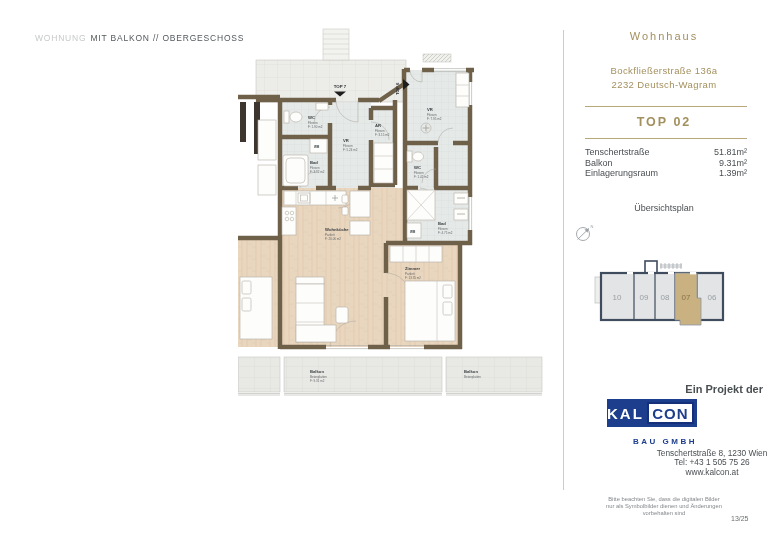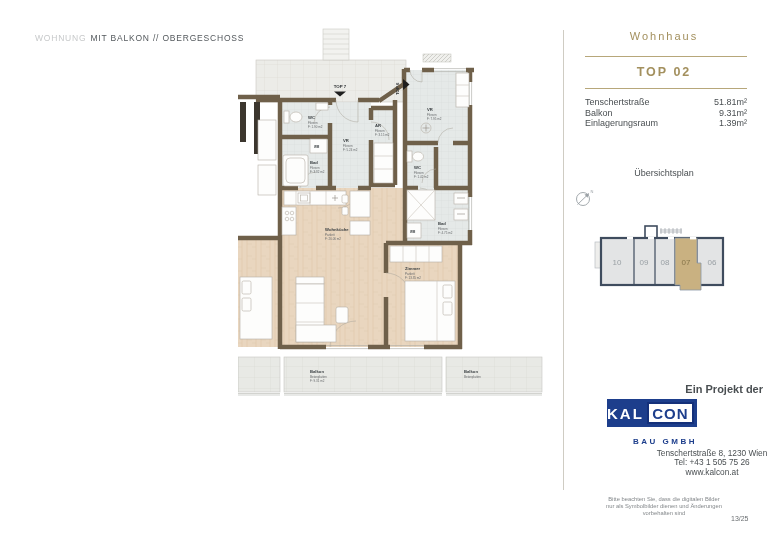--- a/index.html
+++ b/index.html
@@ -11,21 +11,21 @@
   
   .v-divider{position:absolute;left:563px;top:30px;width:1px;height:460px;background:#cfccc3;}
   
   .info{position:absolute;left:565px;top:30px;width:198px;text-align:center;}
   .project-name{font-size:11px;color:#a3905e;letter-spacing:2px;}
   .address{margin-top:22px;font-size:9.5px;color:#a3905e;letter-spacing:.4px;line-height:14px;}
   .gold-rule{border:none;border-top:1px solid #b7a77a;margin:14px 16px 0 20px;}
   .unit-title{margin-top:8px;font-size:12.5px;font-weight:bold;color:#a3905e;letter-spacing:2px;}
   .area-table{margin:8px 16px 0 20px;font-size:9px;color:#4a4f52;}
   .area-row{display:flex;justify-content:space-between;line-height:10.5px;}
-  .overview-label{margin-top:39px;font-size:9px;}
+  .overview-label{margin-top:24px;font-size:9px;}
   .overview-wrap{margin-top:6px;}
   .credit{position:absolute;left:565px;top:383px;width:198px;text-align:right;font-size:11px;font-weight:bold;}
   .logo-block{position:absolute;left:607px;top:399px;width:90px;}
   .logo-main{height:28px;background:#1d3e8c;display:flex;align-items:stretch;}
   .logo-kal{flex:1;display:flex;align-items:center;justify-content:center;color:#fff;
             font-weight:bold;font-size:15px;letter-spacing:2px;}
   .logo-con{width:50px;margin:3px;background:#fff;border:2px solid #14307a;display:flex;
             align-items:center;justify-content:center;color:#1d3e8c;font-weight:bold;font-size:15px;letter-spacing:1px;}
   .logo-sub{margin-top:10px;text-align:right;color:#1d3e8c;font-weight:bold;font-size:8px;letter-spacing:2.5px;}
   .contact{position:absolute;left:565px;top:449px;width:198px;text-align:center;font-size:8.3px;line-height:9.3px;color:#4a4f52;padding-left:48px;}
@@ -258,20 +258,24 @@
       <text class="rs" x="226" y="352.5">Betonplatten</text>
     </g>
     <text class="wm" x="76" y="123">WM</text>
     <text class="wm" x="172" y="208">WM</text>
   </svg>
 
   <div class="v-divider"></div>
 
   <div class="info">
     <div class="project-name">Wohnhaus</div>
+    <div class="address">
+      <div>Bockfließerstraße 136a</div>
+      <div>2232 Deutsch-Wagram</div>
+    </div>
     <hr class="gold-rule">
     <div class="unit-title">TOP 02</div>
     <hr class="gold-rule" style="margin-top:9px;">
     <div class="area-table">
       <div class="area-row">
         <span>Tenschertstraße</span>
         <span>51.81m²</span>
       </div>
       <div class="area-row">
         <span>Balkon</span>

